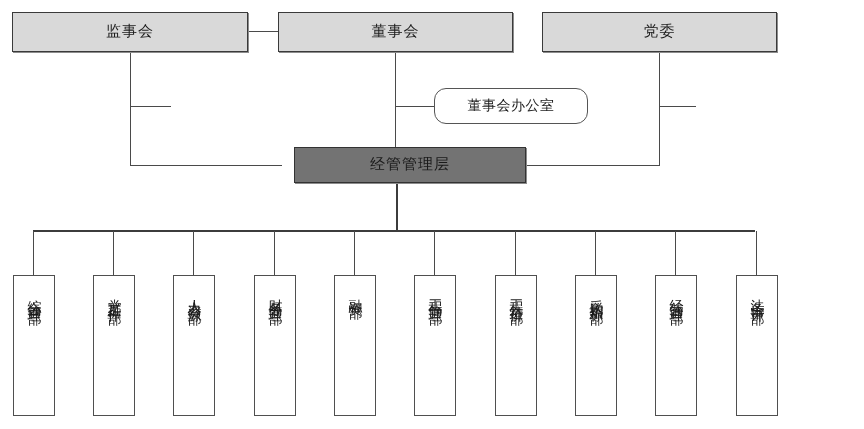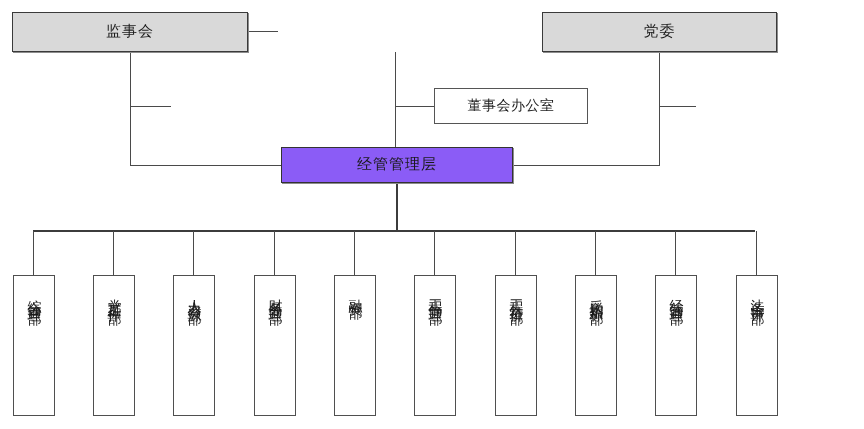--- a/index.html
+++ b/index.html
@@ -50,23 +50,24 @@
   .node.office {
     background: #ffffff;
     border: 1px solid #555555;
   }
   .node.office .node-label {
     font-size: 14px;
     letter-spacing: 0.5px;
   }
   
   .node.mgmt {
-    background: #8b5cf6;
+    background: #737373;
     border: 1px solid #333333;
     box-shadow: 1px 1px 0 0 #8c8c8c;
+    margin-left: 13px;
   }
   .node.mgmt .node-label {
     font-size: 15px;
     letter-spacing: 1px;
   }
   
   .node.dept {
     background: #ffffff;
     border: 1px solid #4f4f4f;
     align-items: flex-start;
@@ -126,27 +127,30 @@
   <div class="conn v" style="left:434px; top:231px; height:44px;"></div>
   <div class="conn v" style="left:515px; top:231px; height:44px;"></div>
   <div class="conn v" style="left:595px; top:231px; height:44px;"></div>
   <div class="conn v" style="left:675px; top:231px; height:44px;"></div>
   <div class="conn v" style="left:756px; top:231px; height:44px;"></div>
 
   <div class="node filled" style="left:12px; top:12px; width:236px; height:40px;">
     <span class="node-label">监事会</span>
   </div>
 
+  <div class="node filled" style="left:278px; top:12px; width:235px; height:40px;">
+    <span class="node-label">董事会</span>
+  </div>
 
   <div class="node filled" style="left:542px; top:12px; width:235px; height:40px;">
     <span class="node-label">党委</span>
   </div>
 
 
-  <div class="node office" style="left:434px; top:88px; width:154px; height:36px;">
+  <div class="node office" style="left:434px; top:88px; width:154px; height:36px;border-radius:12px;">
     <span class="node-label">董事会办公室</span>
   </div>
 
 
   <div class="node mgmt" style="left:281px; top:147px; width:232px; height:36px;">
     <span class="node-label">经管管理层</span>
   </div>
 
   <div class="node dept" style="left:13px; top:275px; width:42px; height:141px;">
     <span class="node-label">综合管理部</span>

